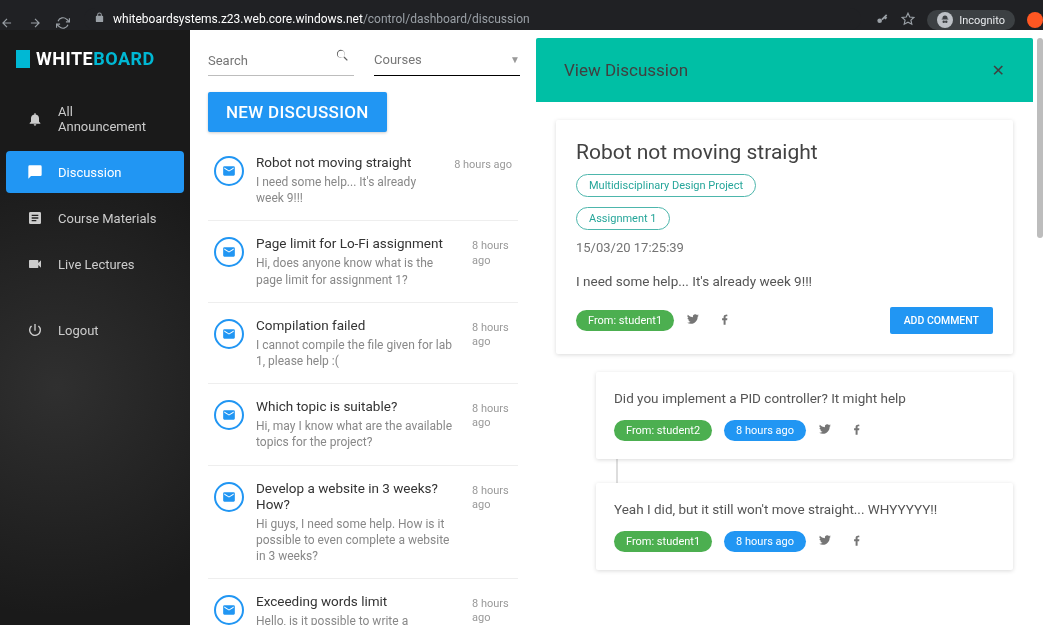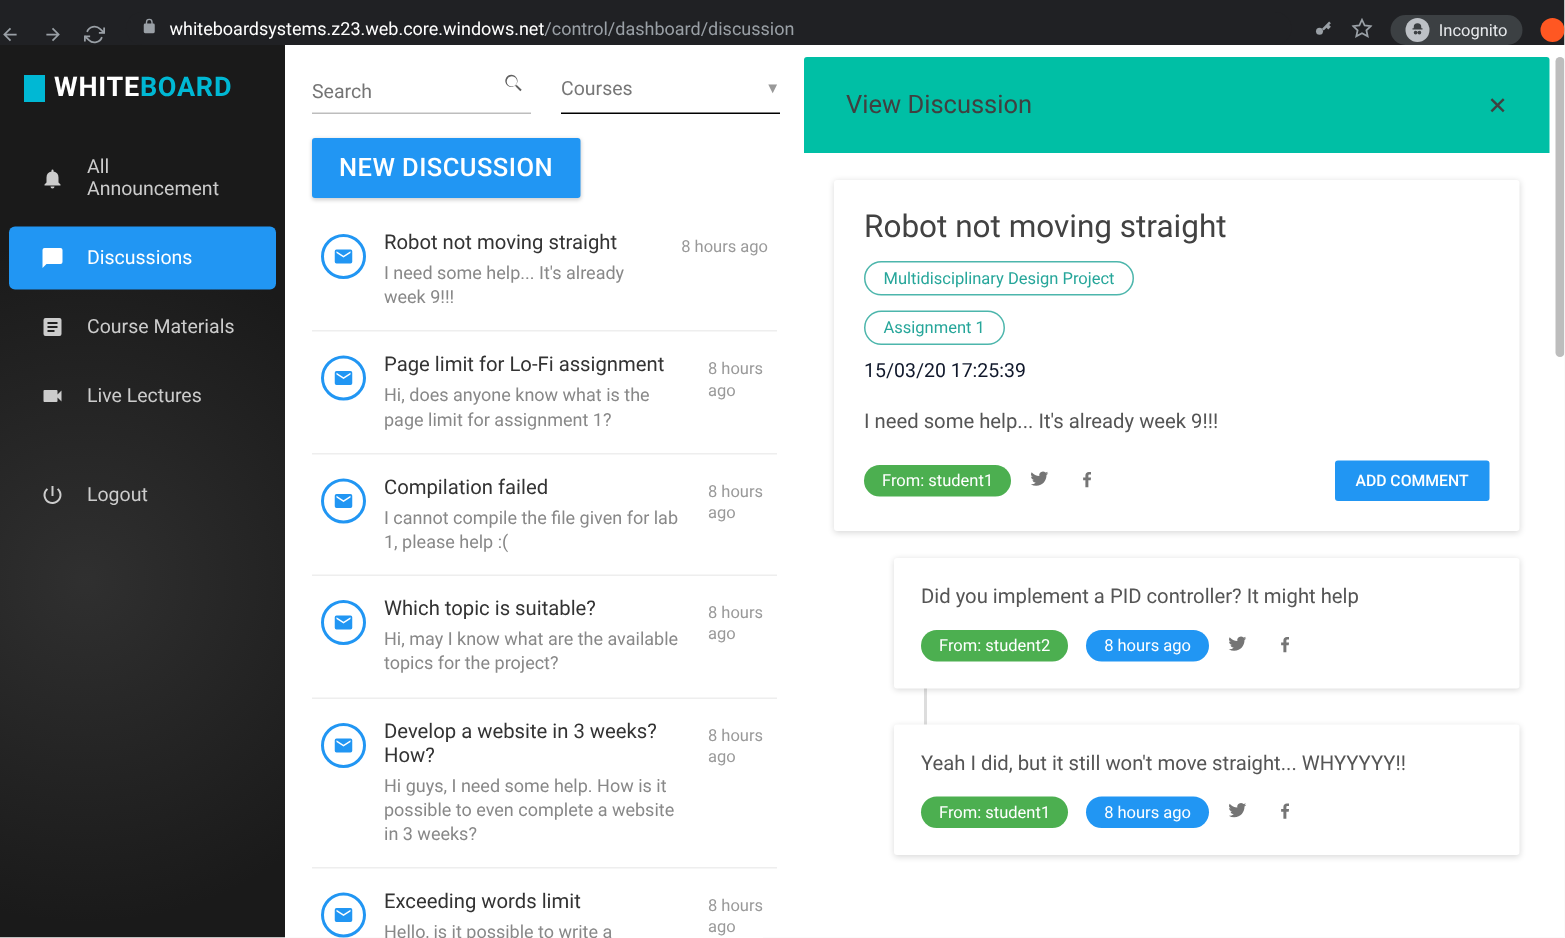--- a/index.html
+++ b/index.html
@@ -63,21 +63,21 @@
 .detail-scroll .thumb { background:#bdbdbd; width:6px; height:200px; border-radius:3px;}
 .panel { background:#fff; border-radius:2px; display:flex; flex-direction:column; height:100%;}
 .panel-head { background:#00bfa5; color:#404040; padding: 22px 28px; display:flex; align-items:center; justify-content:space-between; border-radius:2px 2px 0 0;}
 .panel-head h2 { font-size:17px; font-weight:400;}
 .panel-head .close { cursor:pointer; font-size:16px;}
 .panel-body { flex:1; overflow-y:auto; padding: 0;}
 .op-card { margin: 18px 20px 12px; background:#fff; box-shadow: 0 1px 4px rgba(0,0,0,0.15); border-radius:2px; padding: 20px;}
 .op-title-row { display:flex; align-items:center; gap:10px; flex-wrap:wrap; margin-bottom:10px;}
 .op-title { font-size:21px; color:#424242; font-weight:400;}
 .tag { border:1px solid #4db6ac; color:#26a69a; border-radius:14px; padding: 4px 12px; font-size:11px;}
-.timestamp { font-size:13px; color:#0f172a; margin: 6px 0 18px;}
+.timestamp { font-size:13px; color:#737373; margin: 6px 0 18px;}
 .op-content { font-size:13.5px; color:#555; margin-bottom: 18px;}
 .op-footer { display:flex; align-items:center; justify-content:space-between;}
 .chip { background:#4caf50; color:#fff; border-radius:12px; padding: 4px 12px; font-size:11px;}
 .chip.blue { background:#2196f3;}
 .social { display:flex; gap:18px; color:#757575;}
 .social svg { width:14px; height:14px; fill:currentColor;}
 .add-comment { background:#2196f3; color:#fff; border:none; padding: 7px 14px; font-size:10.5px; border-radius:2px; cursor:pointer; font-weight:500;}
 
 .thread-line { position:relative; margin: 0 20px;}
 .thread-line::before { content:""; position:absolute; left:60px; top:0; bottom:0; width:2px; background:#ddd;}
@@ -152,21 +152,21 @@
             </svg>
           </span>
         <span>All Announcement</span>
       </div>
       <div class="nav-item active">
         <span class="nav-icon">
             <svg viewBox="0 0 24 24">
               <path d="M20 2H4a2 2 0 00-2 2v18l4-4h14a2 2 0 002-2V4a2 2 0 00-2-2z"></path>
             </svg>
           </span>
-        <span>Discussions</span>
+        <span>Discussion</span>
       </div>
       <div class="nav-item">
         <span class="nav-icon">
             <svg viewBox="0 0 24 24">
               <path d="M19 3H5a2 2 0 00-2 2v14a2 2 0 002 2h14a2 2 0 002-2V5a2 2 0 00-2-2zM7 7h10v2H7zm0 4h10v2H7zm0 4h7v2H7z"></path>
             </svg>
           </span>
         <span>Course Materials</span>
       </div>
       <div class="nav-item">

